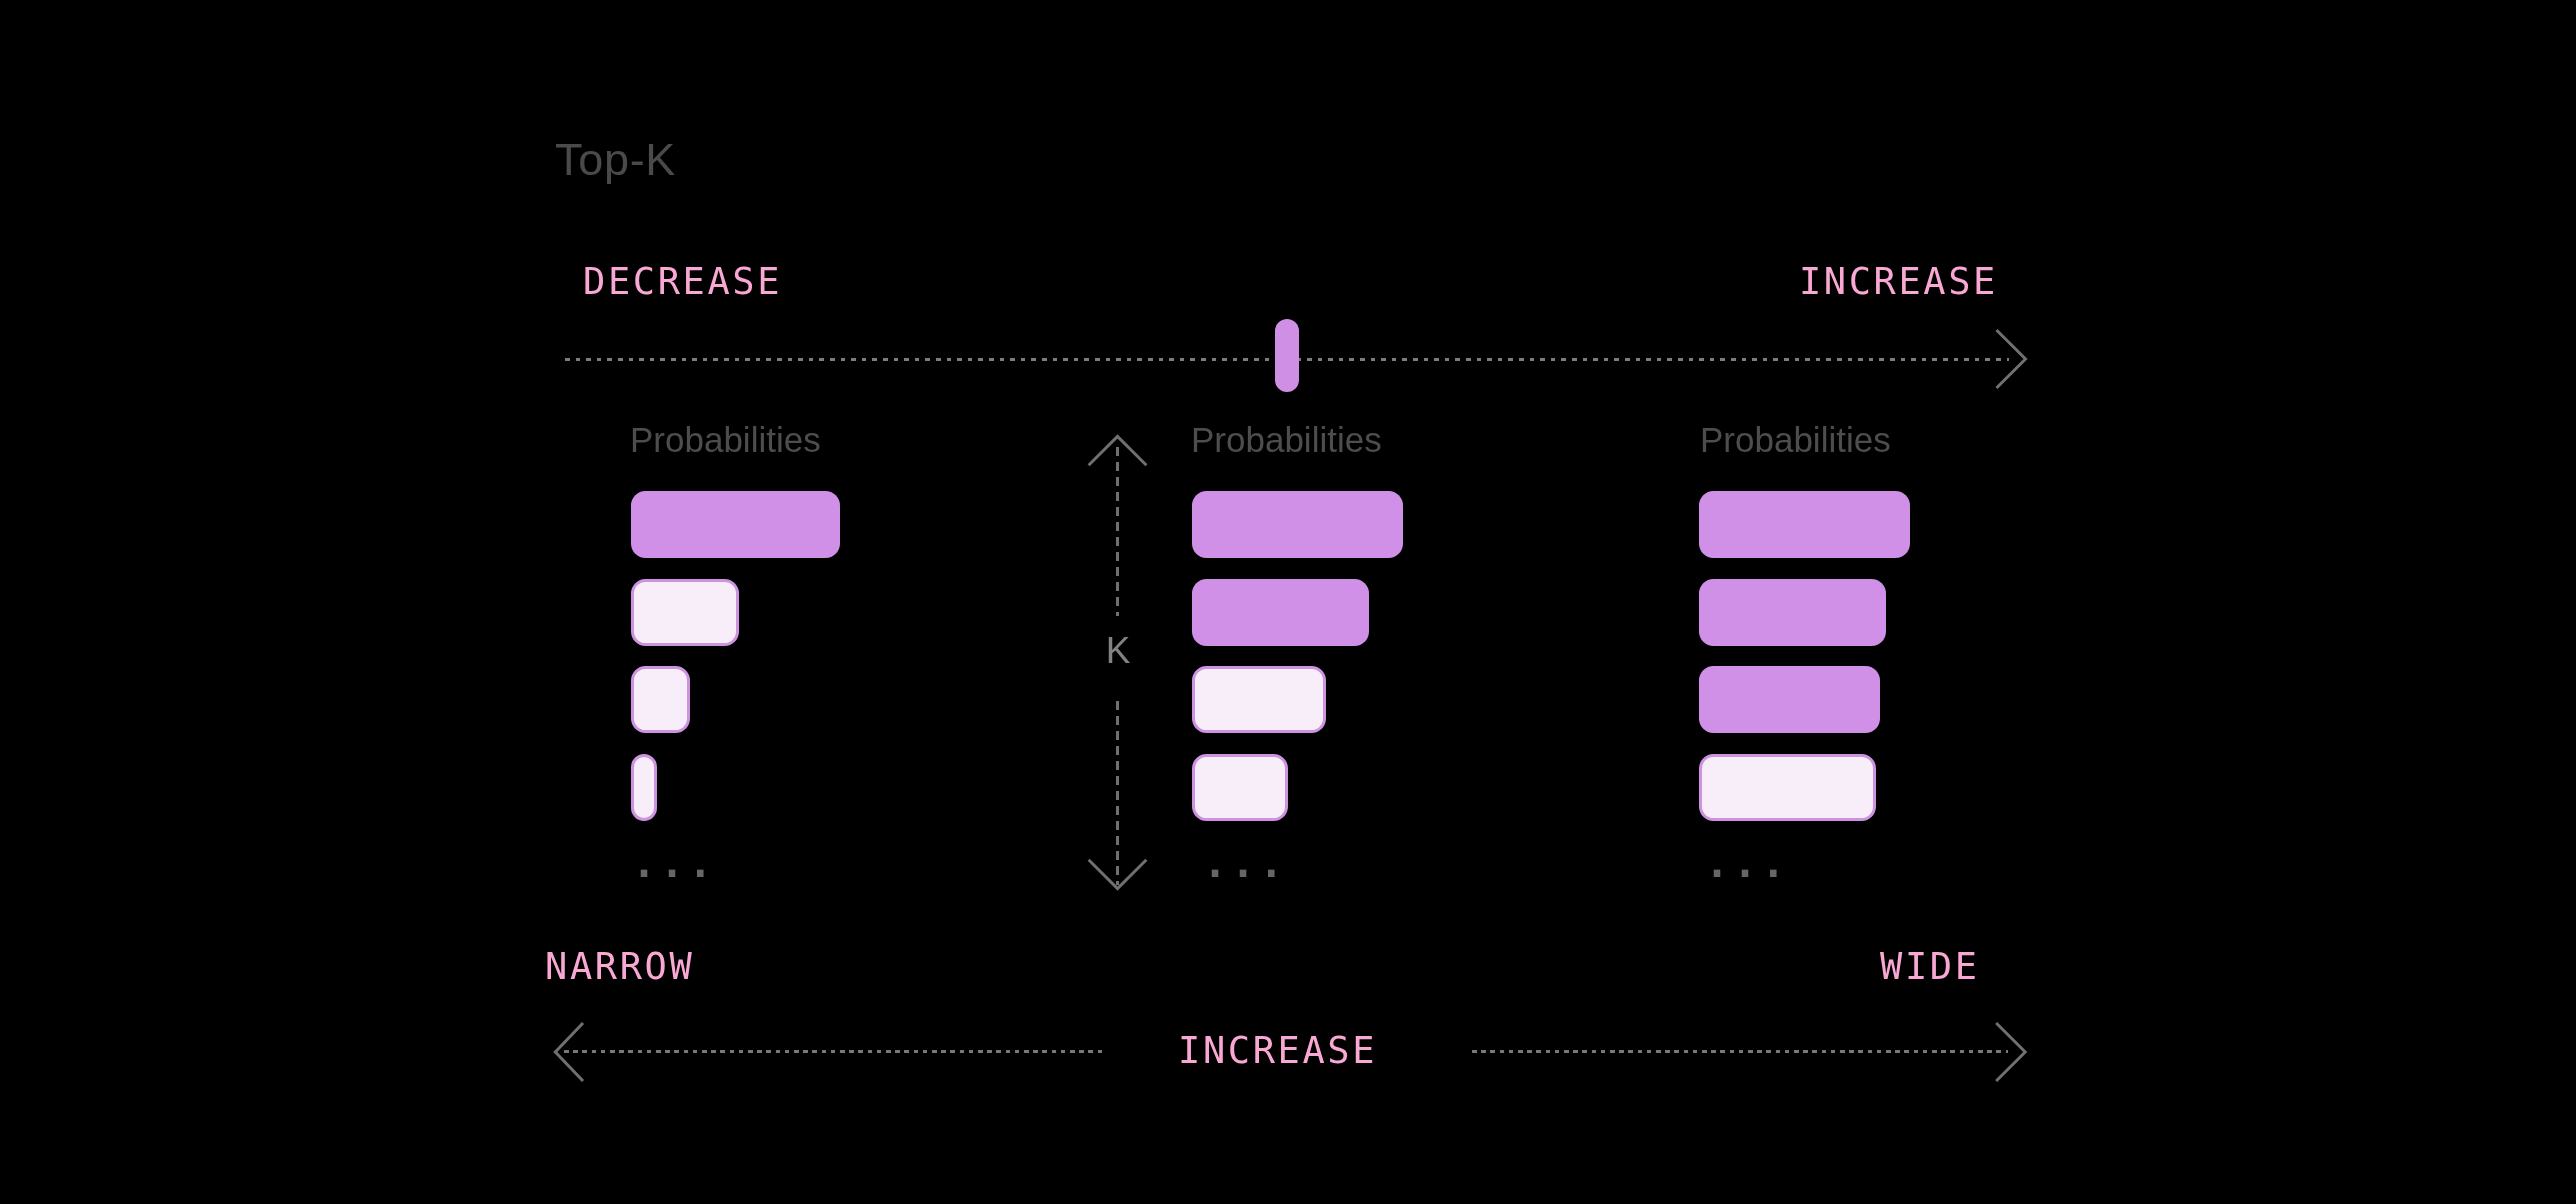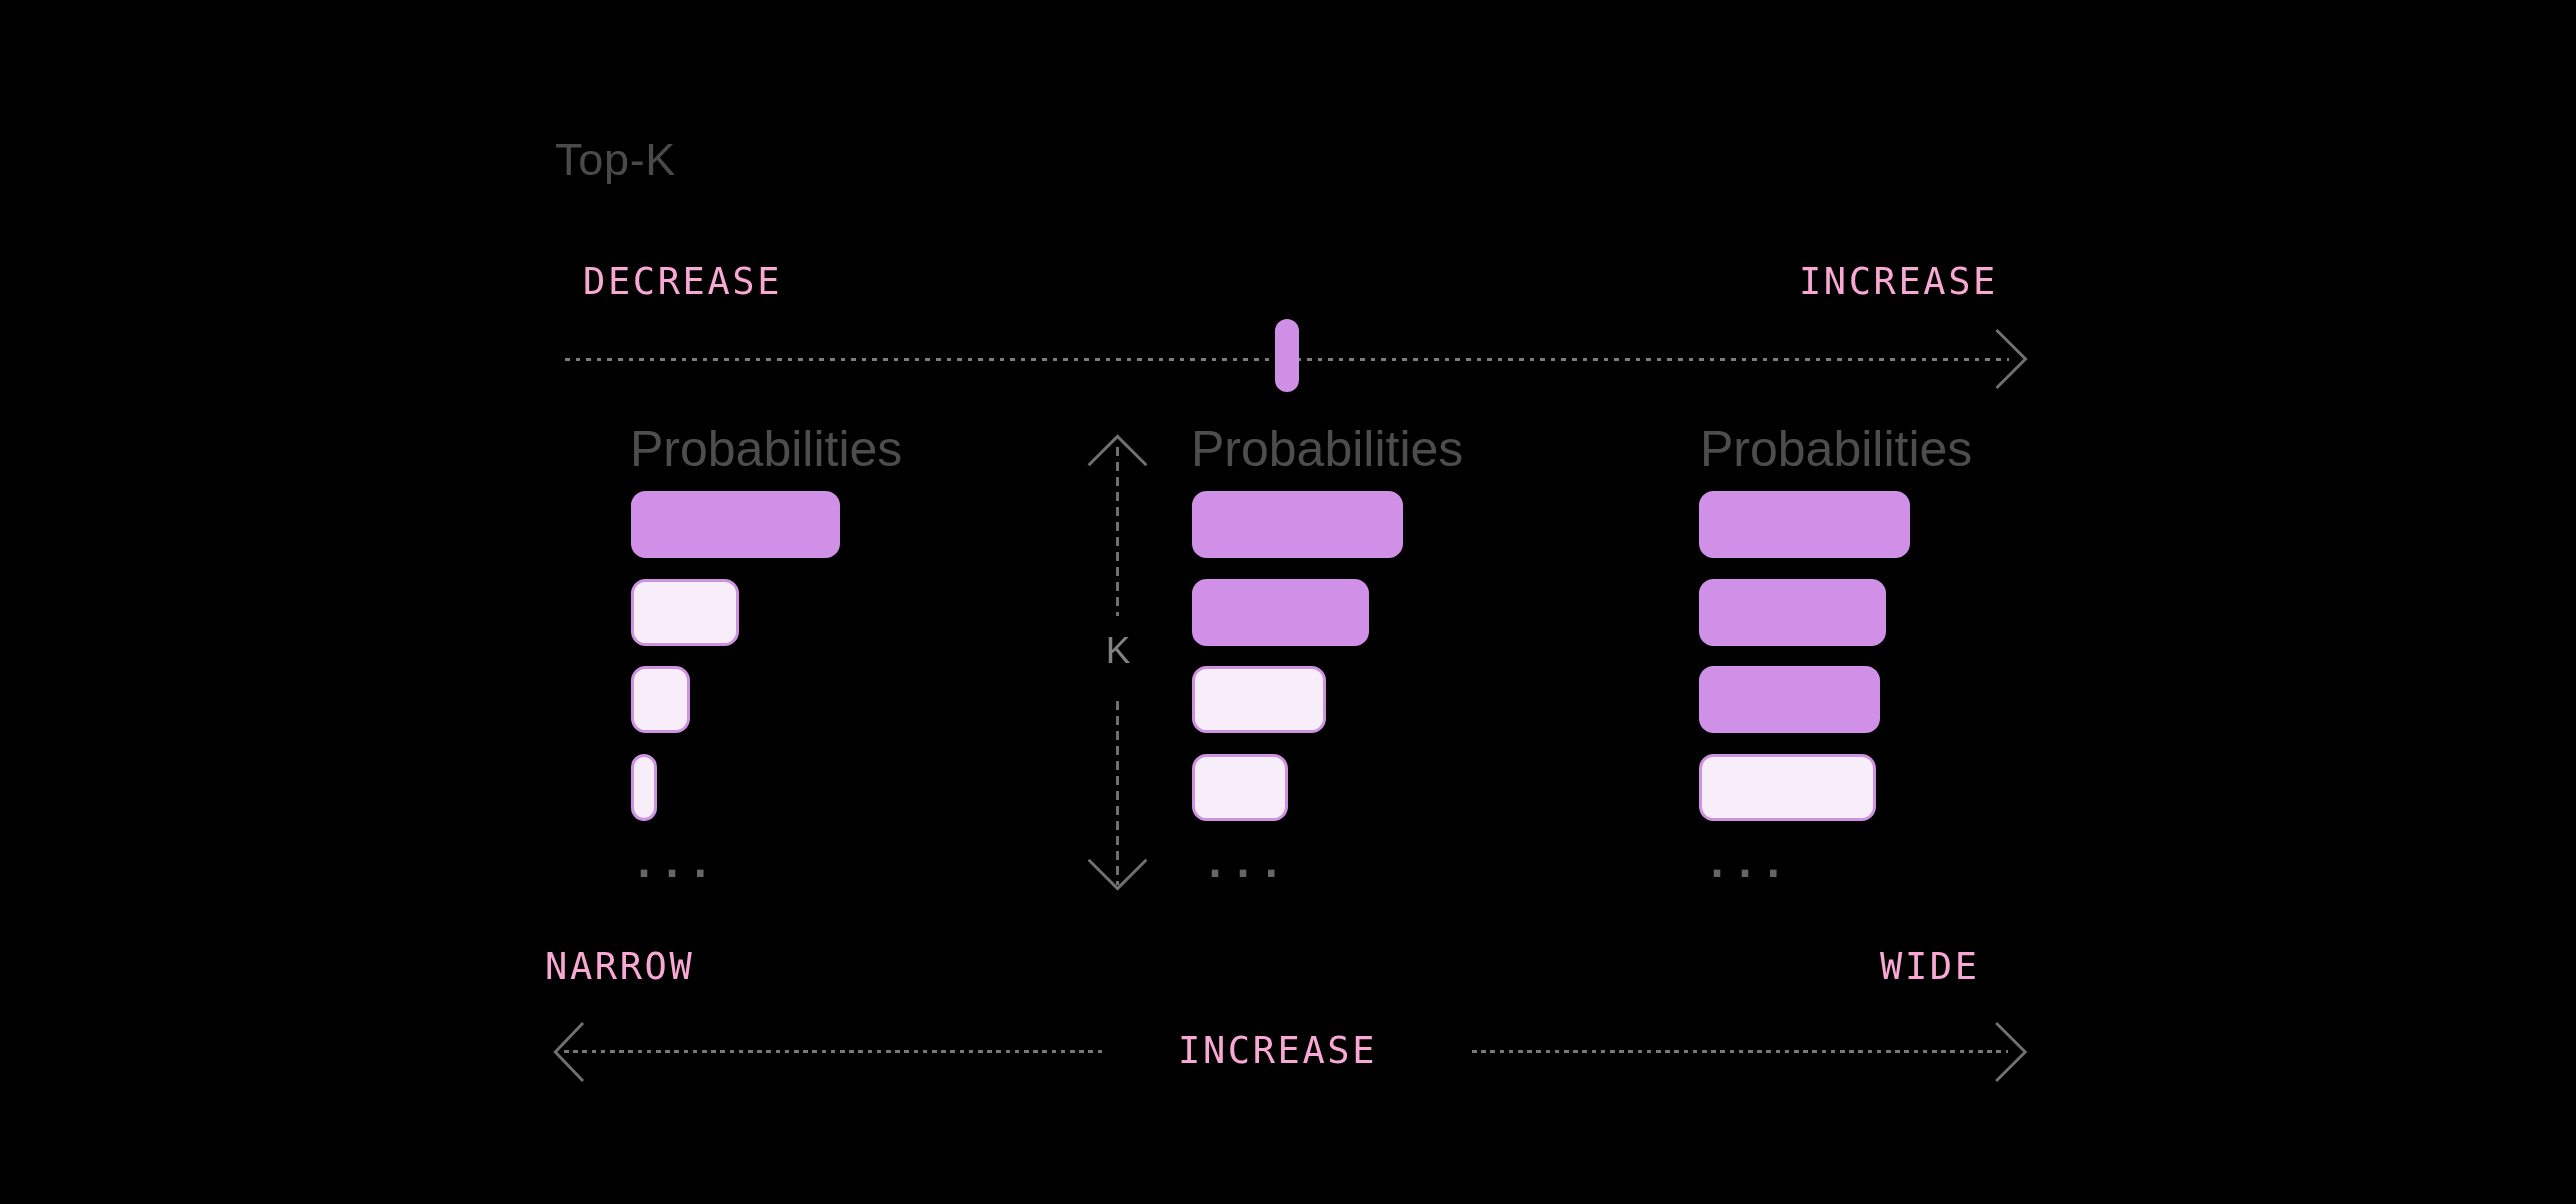--- a/index.html
+++ b/index.html
@@ -49,21 +49,21 @@
   .k-line-top    { left: 1116px; top: 447px;  height: 169px; }
   .k-line-bottom { left: 1116px; top: 701px; height: 184px; }
 
   .slider-handle {
     left: 1275px; top: 319px; width: 24.4px; height: 73px;
     border-radius: 12.5px; background: #cf8fe5;
   }
 
   .chart-title {
     top: 419px;
-    font-size: 50px; line-height: 1.2; color: #4d4d4d;
+    font-size: 35px; line-height: 1.2; color: #4d4d4d;
   }
   .ct-1 { left: 630px; }
   .ct-2 { left: 1191px; }
   .ct-3 { left: 1700px; }
 
   .chart {
     top: 491px; display: flex; flex-direction: column; gap: 20.5px;
   }
   .chart-1 { left: 631px; }
   .chart-2 { left: 1192px; }

